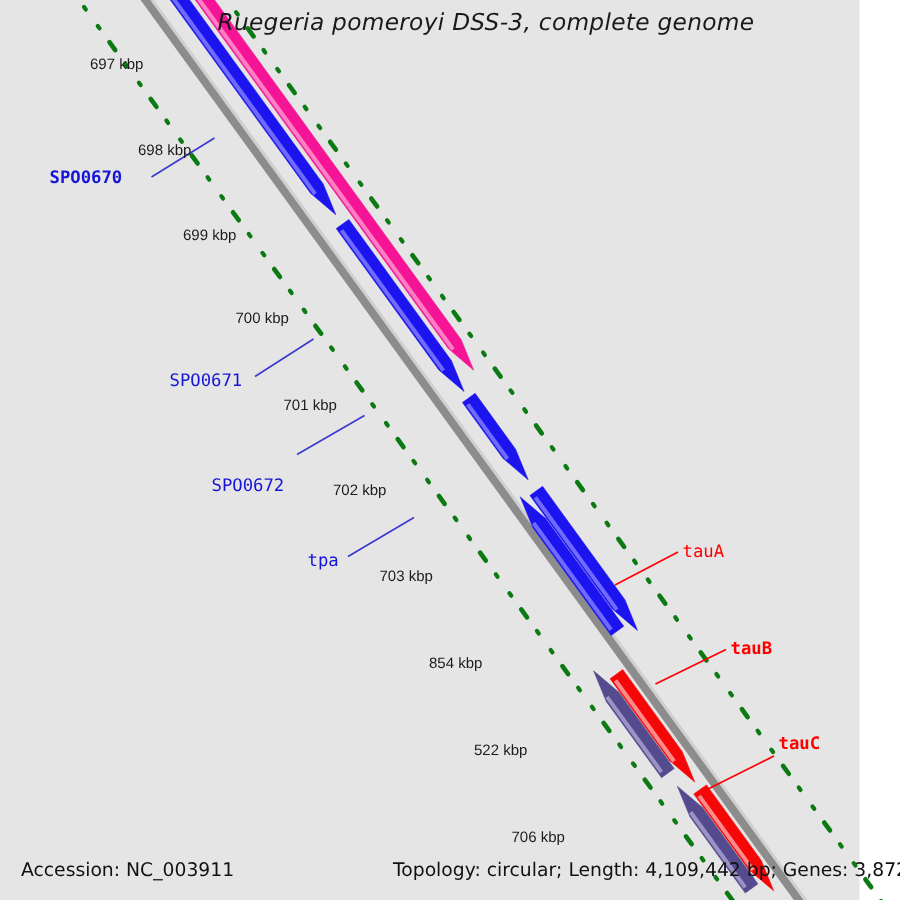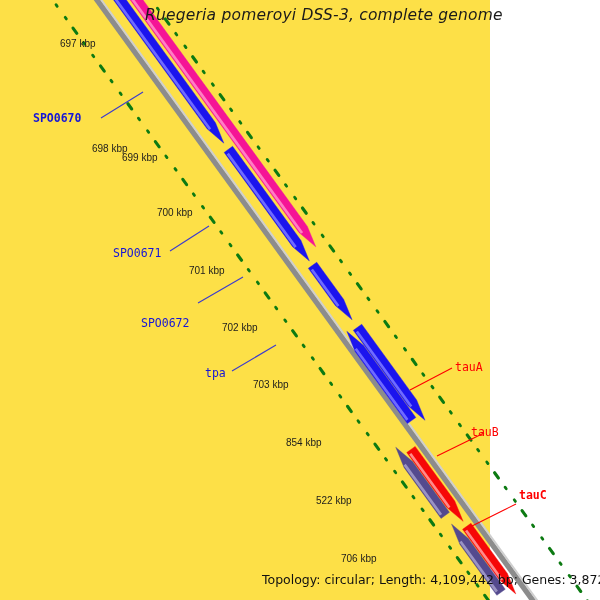--- a/index.html
+++ b/index.html
@@ -1,18 +1,18 @@
 <!DOCTYPE html>
 <html><head>
 <meta charset="utf-8">
 <style>
   html,body{margin:0;padding:0;background:#ffffff;}
   body{width:600px;height:600px;overflow:hidden;
        font-family:"DejaVu Sans","Liberation Sans",sans-serif;}
-  #stage{position:relative;width:490px;height:600px;background:#fde047;}
+  #stage{position:relative;width:573px;height:600px;background:#e5e5e5;}
   svg.layer{position:absolute;left:0;top:0;width:600px;height:600px;overflow:visible;}
 
   .title-text{
     position:absolute; left:145px; top:6px;
     font-family:"DejaVu Sans","Liberation Sans",sans-serif;
     font-style:italic; font-size:15.5px; color:#1a1a1a;
     letter-spacing:0.2px; white-space:nowrap;
   }
   .tick-label{
     position:absolute;
@@ -215,36 +215,37 @@
         <line x1="452" y1="368" x2="410" y2="390" stroke="#fe0000" stroke-width="1.1"></line>
         <line x1="484" y1="433" x2="437" y2="456" stroke="#fe0000" stroke-width="1.1"></line>
         <line x1="516" y1="504" x2="470" y2="527" stroke="#fe0000" stroke-width="1.1"></line>
       </g>
   </svg>
 
   <div class="title-text">Ruegeria pomeroyi DSS-3, complete genome</div>
 
   <div id="tick-labels">
       <div class="tick-label" style="left: 60px; top: 38px;">697 kbp</div>
-      <div class="tick-label" style="left: 92px; top: 95px; margin-top: 48px;">698 kbp</div>
+      <div class="tick-label" style="left: 92px; top: 95px;">698 kbp</div>
       <div class="tick-label" style="left: 122px; top: 152px;">699 kbp</div>
       <div class="tick-label" style="left: 157px; top: 207px;">700 kbp</div>
       <div class="tick-label" style="left: 189px; top: 265px;">701 kbp</div>
       <div class="tick-label" style="left: 222px; top: 322px;">702 kbp</div>
       <div class="tick-label" style="left: 253px; top: 379px;">703 kbp</div>
       <div class="tick-label" style="left: 286px; top: 437px;">854 kbp</div>
       <div class="tick-label" style="left: 316px; top: 495px;">522 kbp</div>
       <div class="tick-label" style="left: 341px; top: 553px;">706 kbp</div>
     </div>
 
   <div id="gene-labels">
       <div class="gene-label blue" style="left: 33px; top: 111px; font-weight: bold;">SPO0670</div>
       <div class="gene-label blue" style="left: 113px; top: 246px;">SPO0671</div>
       <div class="gene-label blue" style="left: 141px; top: 297px; margin-top: 19px;">SPO0672</div>
       <div class="gene-label blue" style="left: 205px; top: 366px;">tpa</div>
       <div class="gene-label red" style="left: 455px; top: 360px;">tauA</div>
-      <div class="gene-label red" style="left: 471px; top: 425px;">tauB</div>
+      <div class="gene-label red" style="left: 487px; top: 425px; font-weight: bold;">tauB</div>
       <div class="gene-label red" style="left: 519px; top: 488px; font-weight: bold;">tauC</div>
     </div>
 
+  <div class="footer-left">Accession: NC_003911</div>
   <div class="footer-right">Topology: circular; Length: 4,109,442 bp; Genes: 3,872</div>
 
 </div>
 
 </body></html>

